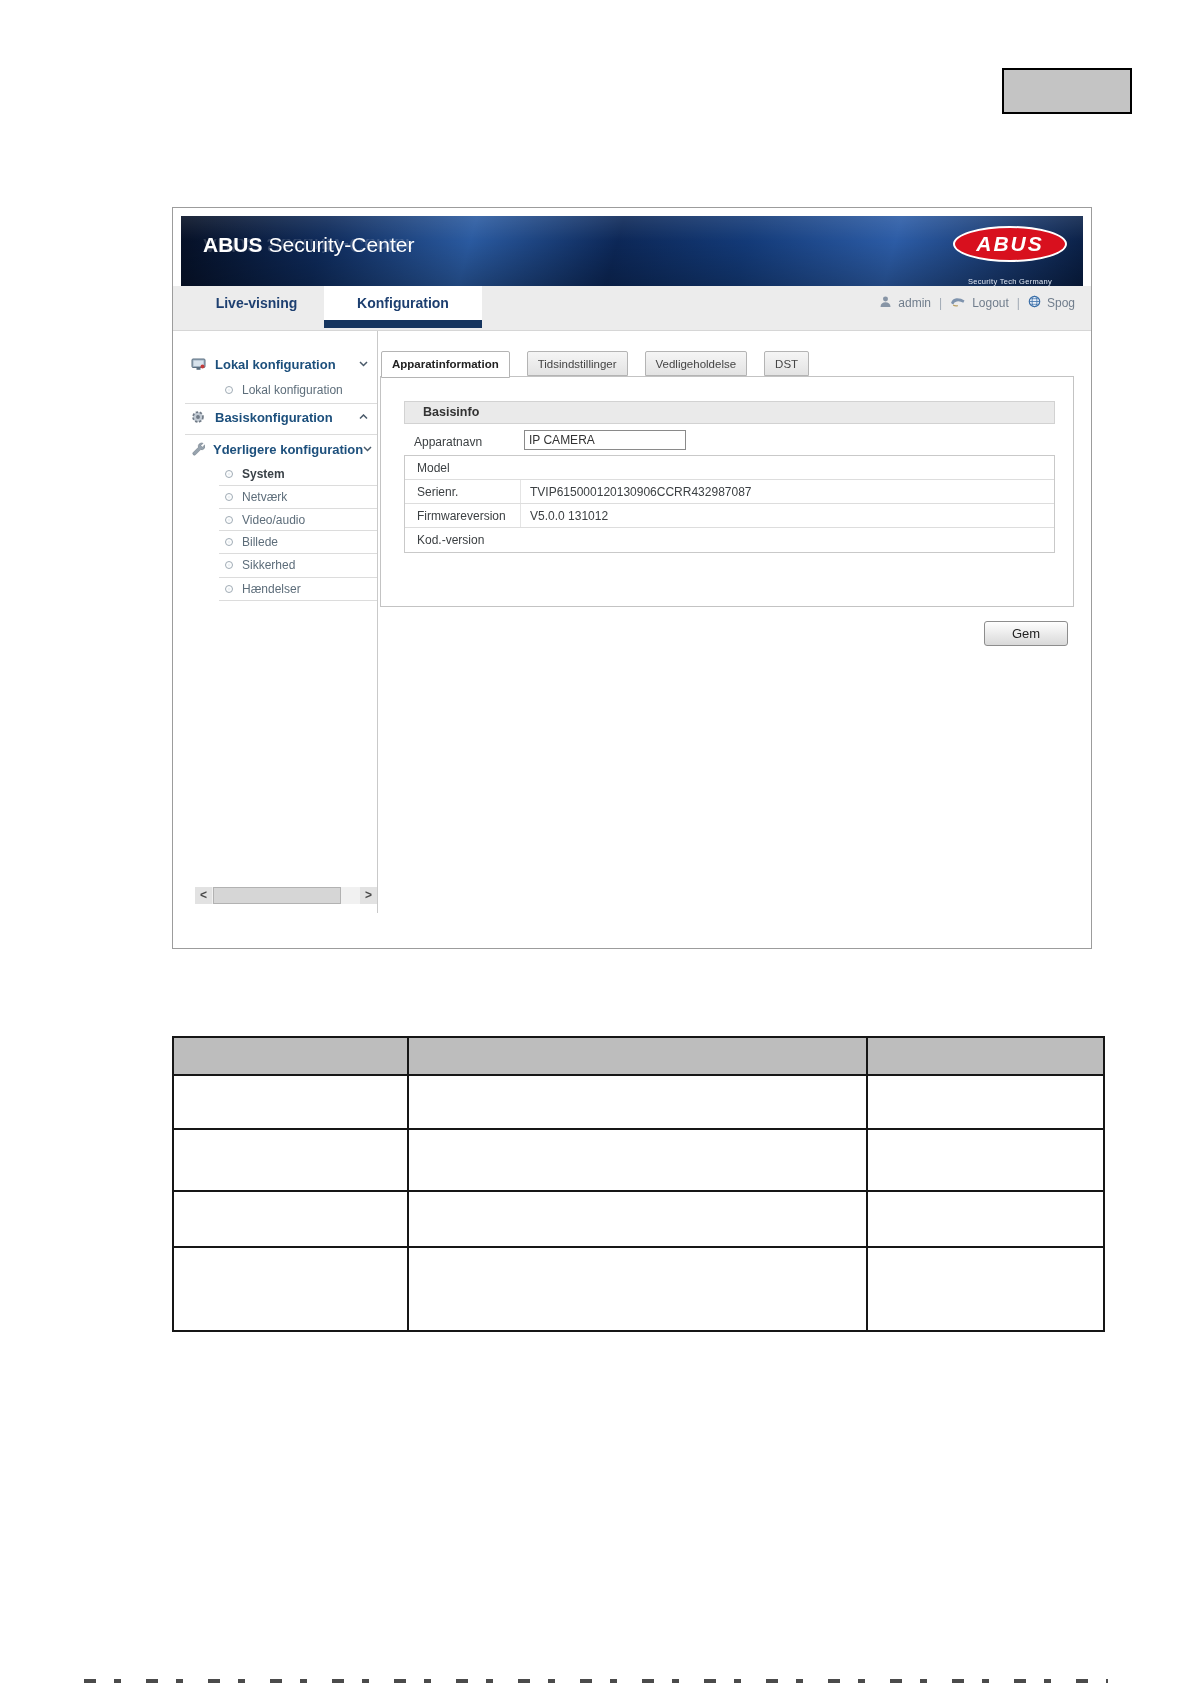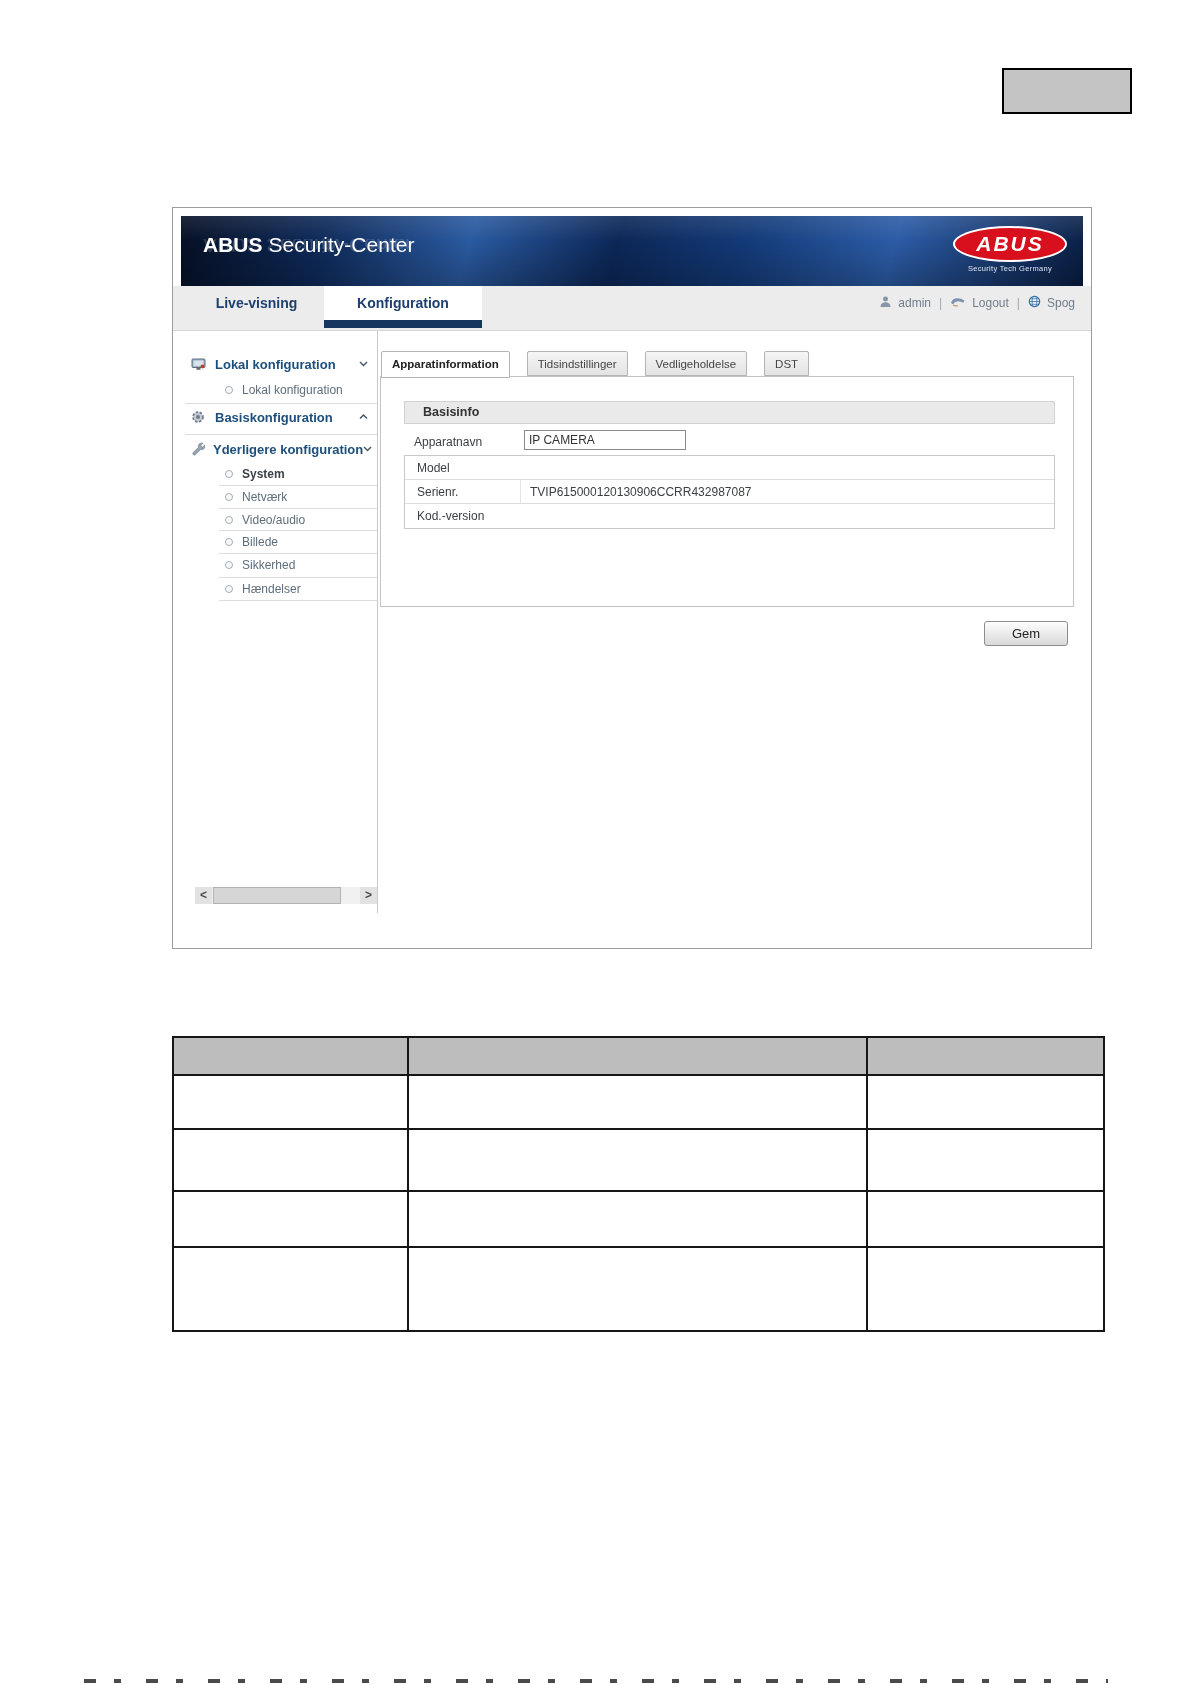--- a/index.html
+++ b/index.html
@@ -24,21 +24,21 @@
   .brand { position: absolute; left: 22px; top: 17px; font-size: 21px; color: #fff; white-space: nowrap; }
   .brand .bb { font-weight: bold; }
   .brand .br { margin-left: 6px; }
   .brand-re { position: absolute; left: 22px; top: 41px; font-size: 21px; color: #fff; opacity: .16;
               transform: scaleY(-1); transform-origin: 50% 0; height: 18px; overflow: hidden; white-space: nowrap; }
   .brand-re .br { margin-left: 6px; }
   .logo { position: absolute; right: 14px; top: 10px; width: 118px; text-align: center; }
   .logo-oval { width: 114px; height: 36px; margin: 0 auto; background: #d8101e; border: 2px solid #fff;
                border-radius: 50%; color: #fff; font-weight: bold; font-style: italic; font-size: 21px;
                line-height: 32px; letter-spacing: 2px; }
-  .logo-sub { margin-top: 2px; font-size: 7.5px; color: #dfe6f2; letter-spacing: .3px; }
+  .logo-sub { margin-top: 15px; font-size: 7.5px; color: #dfe6f2; letter-spacing: .3px; }
 
   
   .tabbar { position: absolute; left: 0; top: 78px; width: 918px; height: 45px;
             background: #ececec; border-bottom: 1px solid #d6d6d6; }
   .mtab { position: absolute; top: 0; height: 34px; line-height: 34px; text-align: center;
           font-size: 14px; font-weight: bold; color: #1d3f70; cursor: default; }
   .mtab.live { left: 16px; width: 135px; }
   .mtab.konf { left: 151px; width: 158px; background: #fff; }
   .underline { position: absolute; left: 151px; top: 34px; width: 158px; height: 8px; background: #16355f; }
   .userbar { position: absolute; right: 16px; top: 0; height: 34px; display: flex; align-items: center;
@@ -261,20 +261,24 @@
       <input class="dev-input" type="text" value="IP CAMERA" style="">
       <div class="itable">
         <div class="irow">
           <div class="ilabel">Model</div>
         </div>
         <div class="irow">
           <div class="ilabel">Serienr.</div>
           <div class="ival">TVIP615000120130906CCRR432987087</div>
         </div>
         <div class="irow">
+          <div class="ilabel">Firmwareversion</div>
+          <div class="ival">V5.0.0 131012</div>
+        </div>
+        <div class="irow">
           <div class="ilabel">Kod.-version</div>
         </div>
       </div>
     </div>
 
     <div class="gem">Gem</div>
 
   </div>
 
   <table class="doc-table">

